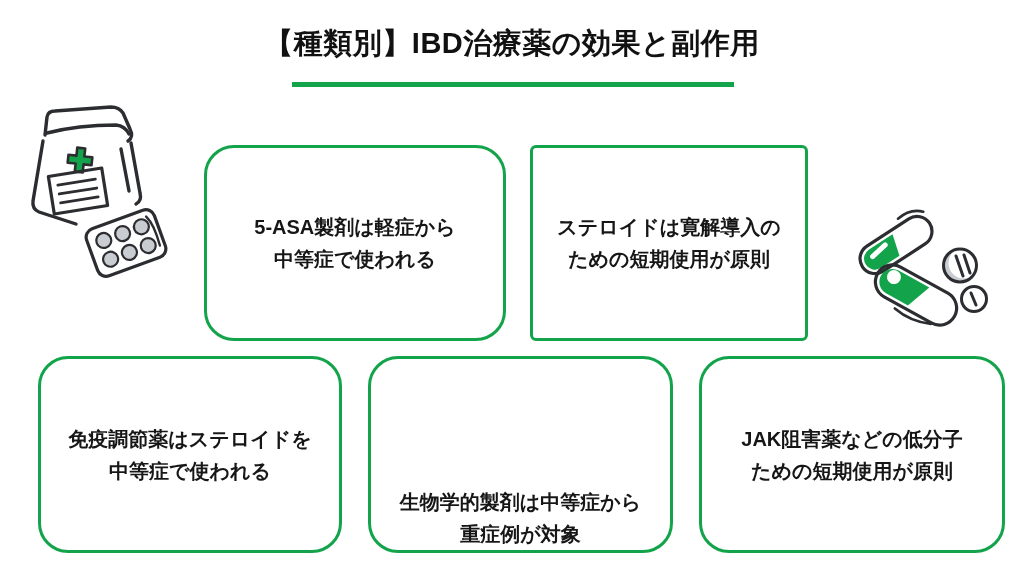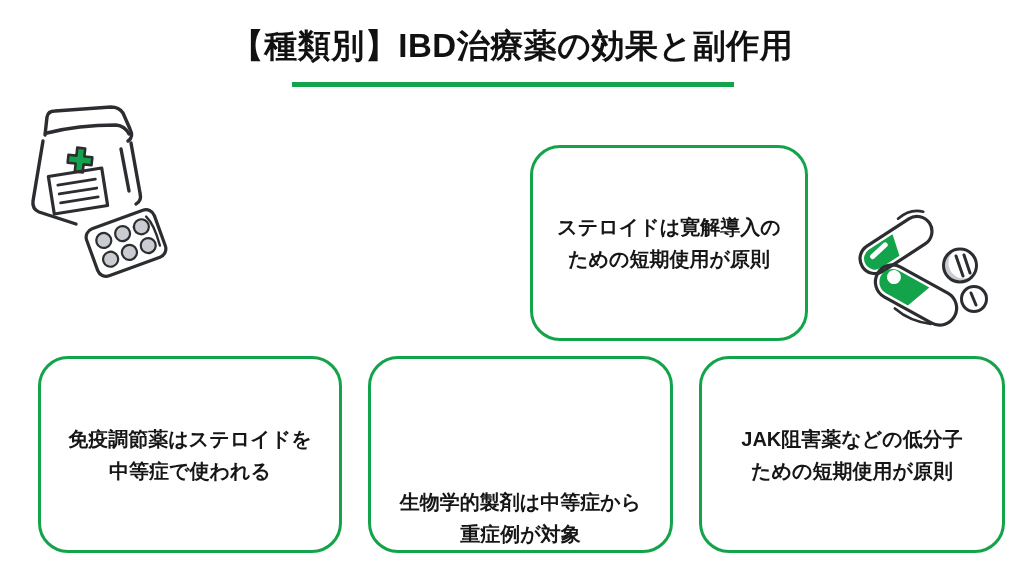--- a/index.html
+++ b/index.html
@@ -12,41 +12,41 @@
   html,body{margin:0;padding:0;}
   body{
     width:1024px;height:576px;
     background:var(--background);
     font-family:"Liberation Sans","DejaVu Sans",sans-serif;
     overflow:hidden;
   }
   .canvas{position:relative;width:1024px;height:576px;background:var(--background);}
   .title{
     position:absolute;top:24px;left:0;width:1024px;
-    text-align:center;font-size:33px;font-weight:bold;color:#111;
+    text-align:center;font-size:29px;font-weight:bold;color:#111;
     letter-spacing:0.5px;margin:0;
   }
   .title-underline{
     position:absolute;left:292px;top:82px;width:442px;height:5px;
     background:var(--accent);
   }
   .card{
     position:absolute;
     border:3.5px solid var(--accent);
     border-radius:30px;
     background:#fff;
     display:flex;align-items:center;justify-content:center;
     text-align:center;box-sizing:border-box;
   }
   .card p{
     margin:0;font-size:20px;font-weight:bold;color:var(--text);
     line-height:1.6;white-space:pre-line;
   }
   .card-1{left:204px;top:145px;width:302px;height:196px;}
-  .card-2{left:530px;top:145px;width:278px;height:196px;}
+  .card-2{left:530px;top:145px;width:278px;height:196px;border-radius:6px;}
   .card-3{left:38px; top:356px;width:304px;height:197px;}
   .card-4{left:368px;top:356px;width:305px;height:197px;align-items:flex-end;}
   .card-5{left:699px;top:356px;width:306px;height:197px;}
   .illus{position:absolute;}
   .illus-bag{left:18px;top:103px;width:178px;height:188px;}
   .illus-pills{left:843px;top:203px;width:180px;height:150px;}
   .ink{stroke:var(--outline);fill:none;stroke-linecap:round;stroke-linejoin:round;}
   .accent-fill{fill:var(--accent);}
   .gray-fill{fill:var(--pill-gray);}
 </style>
@@ -112,20 +112,24 @@
       <circle cx="117" cy="62.5" r="16.5" class="ink" stroke-width="3"></circle>
       <path class="ink" stroke-width="3" d="M113 53 L120 73 M121 52 L127 70"></path>
     </g>
 
     <g>
       <circle cx="131" cy="96" r="12.5" fill="#fff" class="ink" stroke-width="3"></circle>
       <path class="ink" stroke-width="3" d="M128 90 L133 102"></path>
     </g>
   </svg>
 
+  <div class="card card-1">
+    <p>5-ASA製剤は軽症から
+中等症で使われる</p>
+  </div>
   <div class="card card-2">
     <p>ステロイドは寛解導入の
 ための短期使用が原則</p>
   </div>
   <div class="card card-3">
     <p>免疫調節薬はステロイドを
 中等症で使われる</p>
   </div>
   <div class="card card-4">
     <p>生物学的製剤は中等症から

